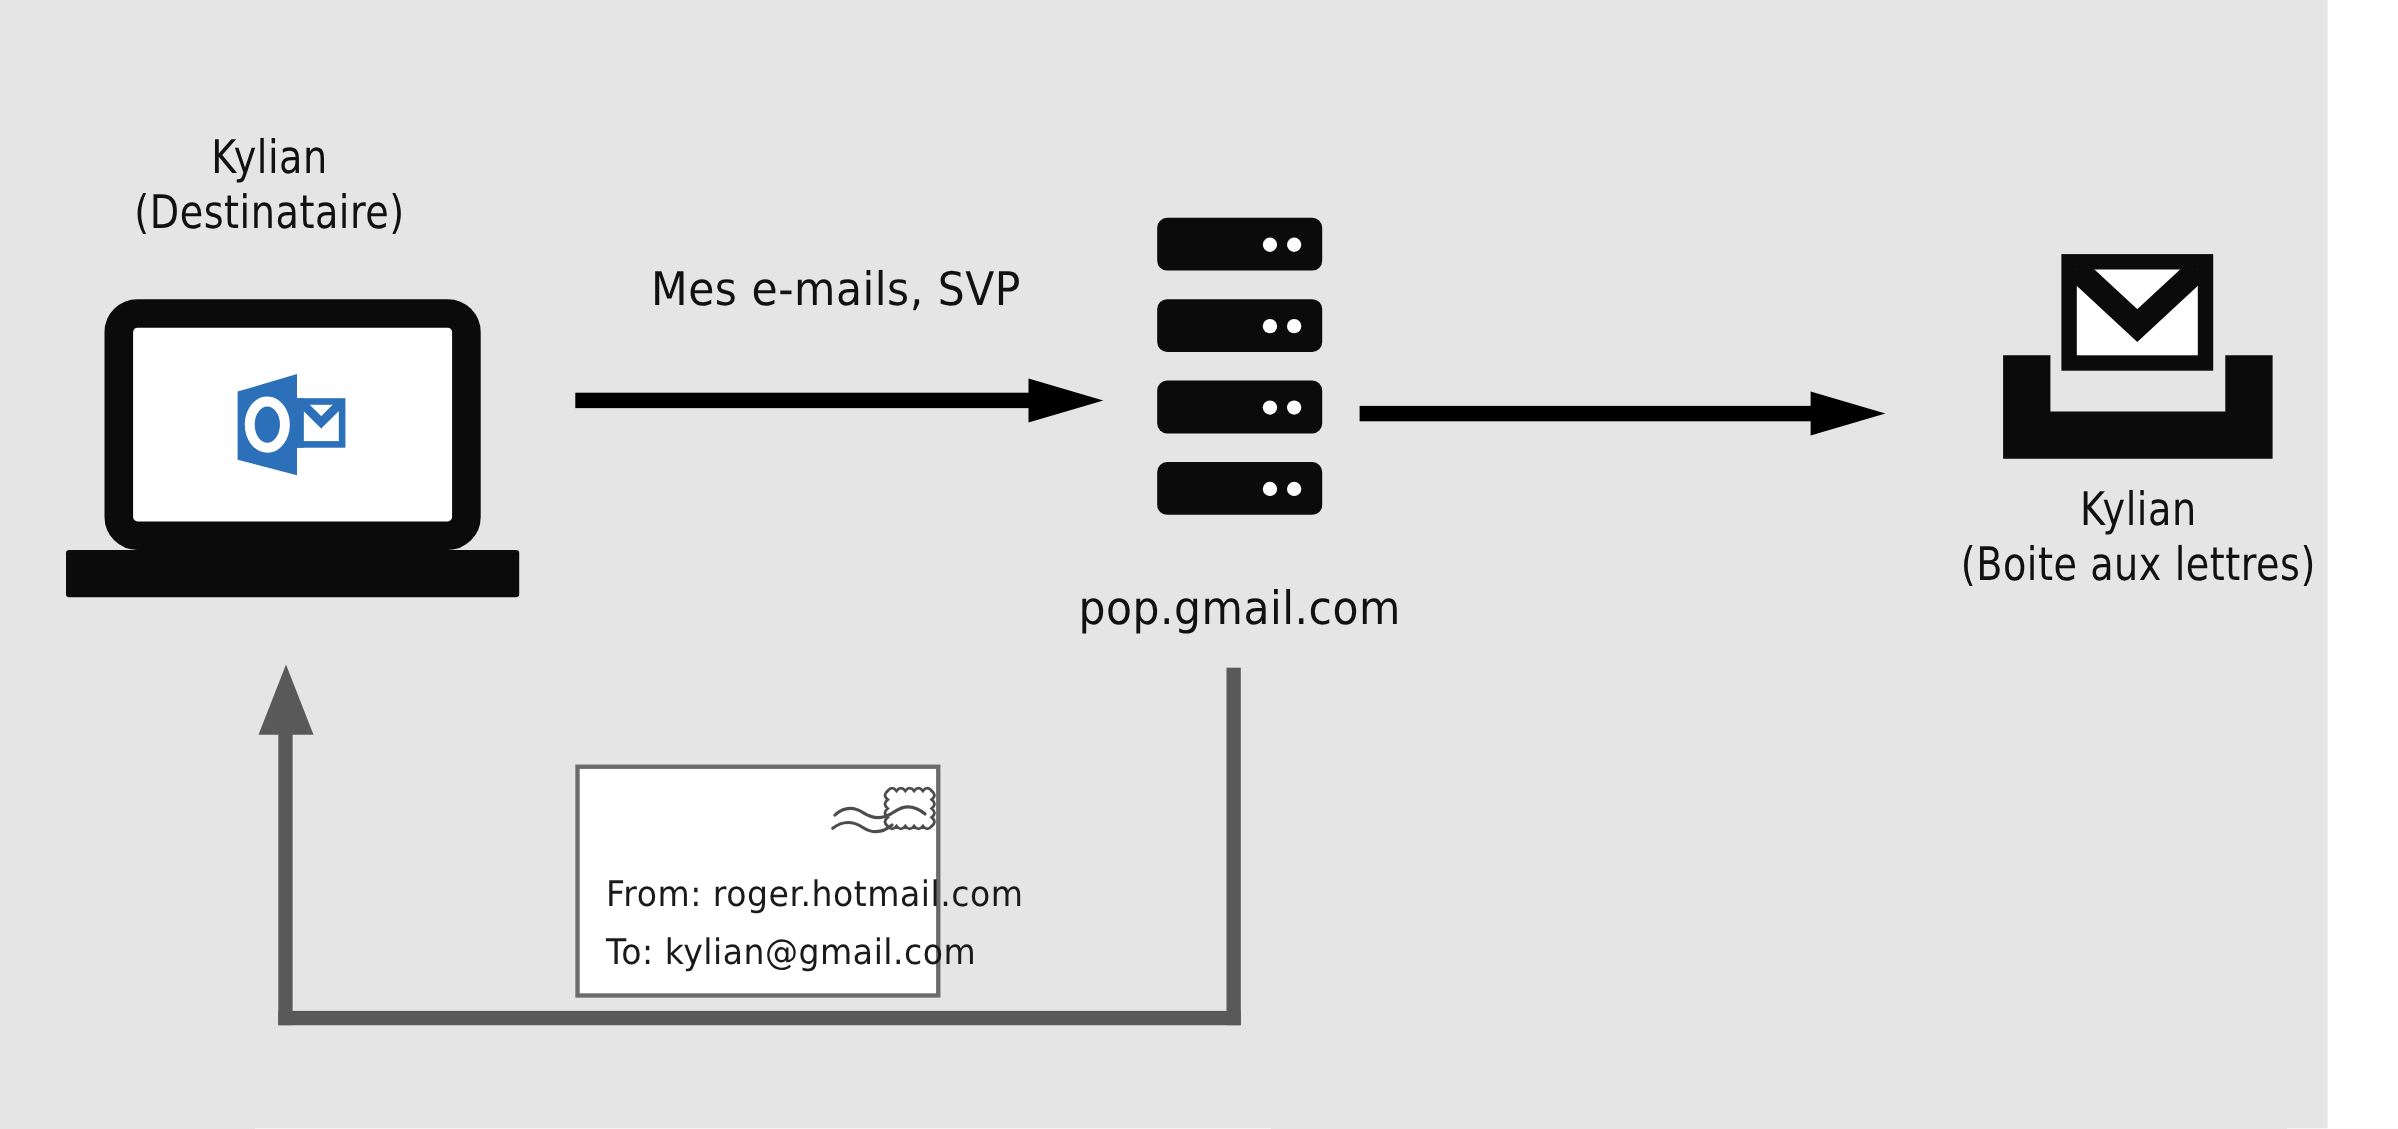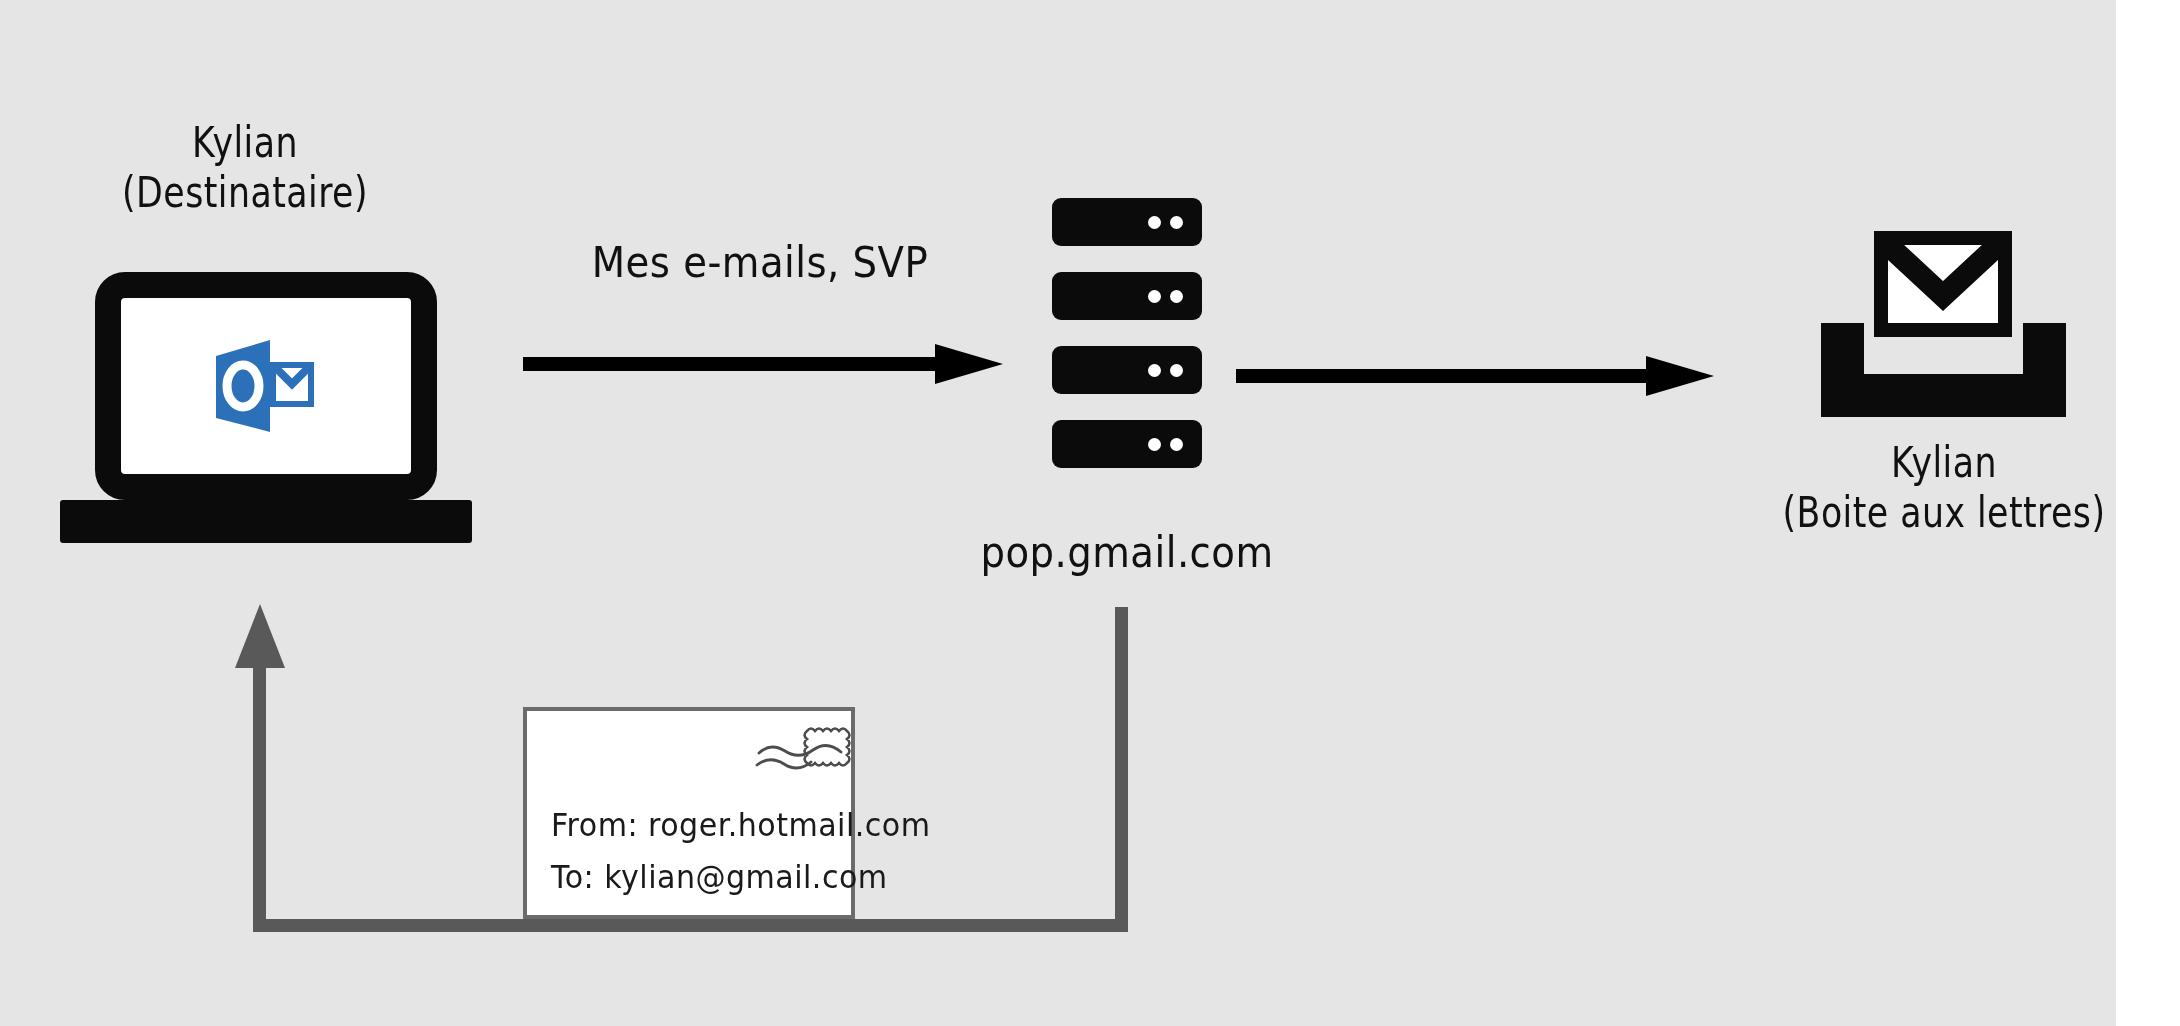--- a/index.html
+++ b/index.html
@@ -97,21 +97,20 @@
     height: 0;
     border-style: solid;
     border-color: transparent;
   }
 
   
   .letter-card {
     background: #ffffff;
     border: 4px solid #6b6b6b;
     box-sizing: border-box;
-    margin-top: 12px;
   }
 </style>
 </head>
 <body>
 
 <div id="canvas">
 
   <div class="abs hand hand-node-title" style="left:35px; top:118px; width:420px;">
     <div>Kylian</div>
     <div>(Destinataire)</div>

